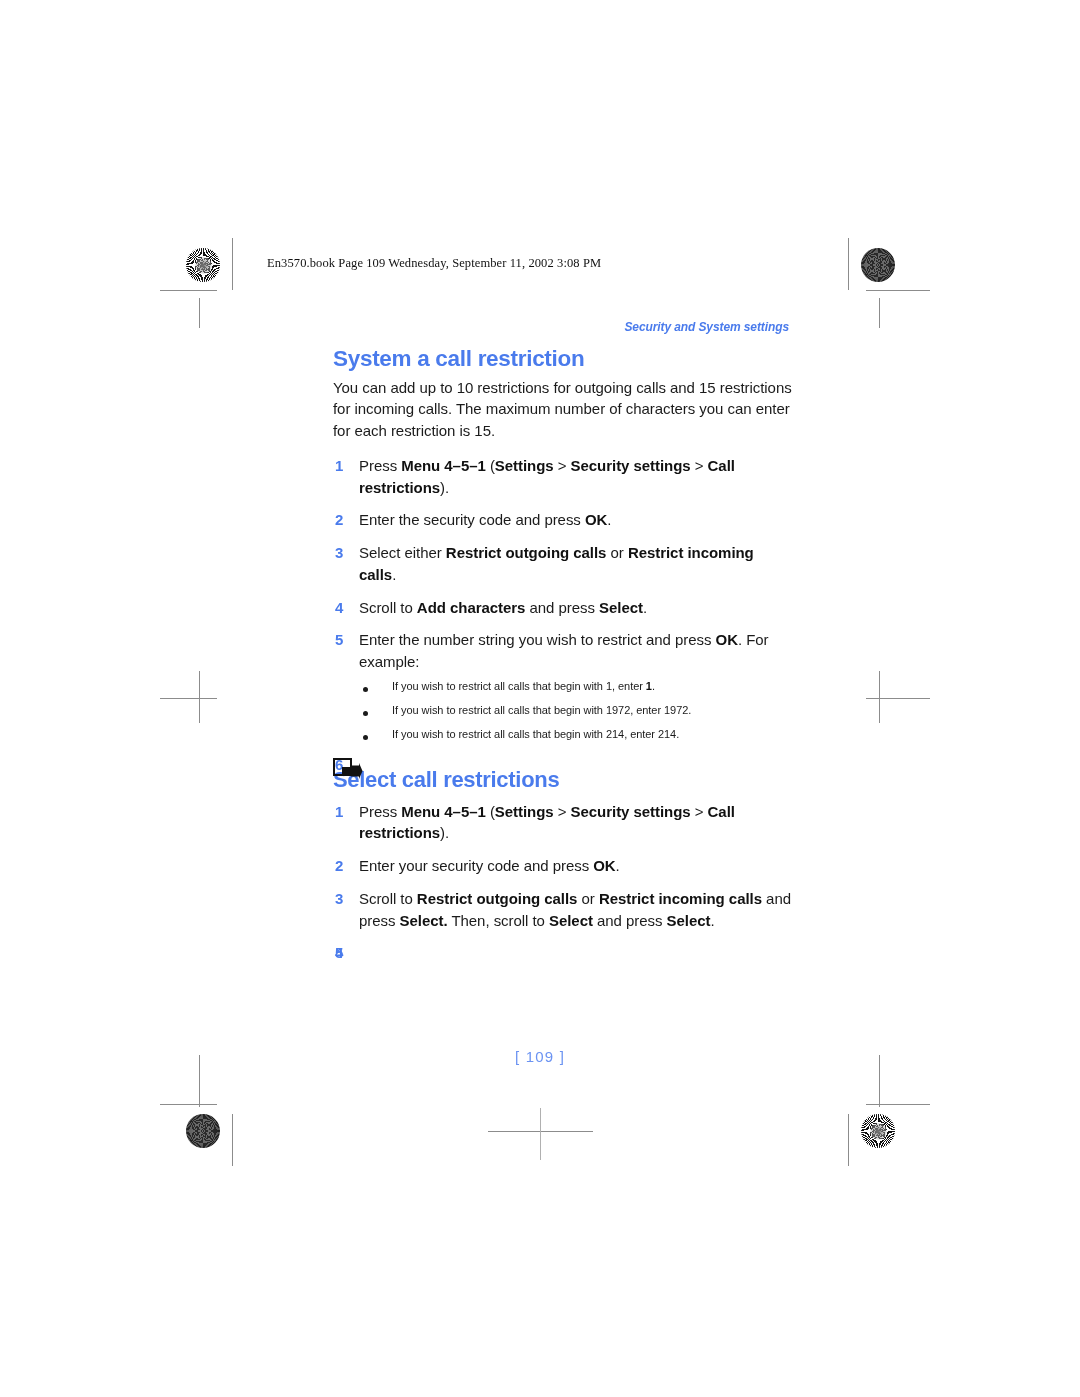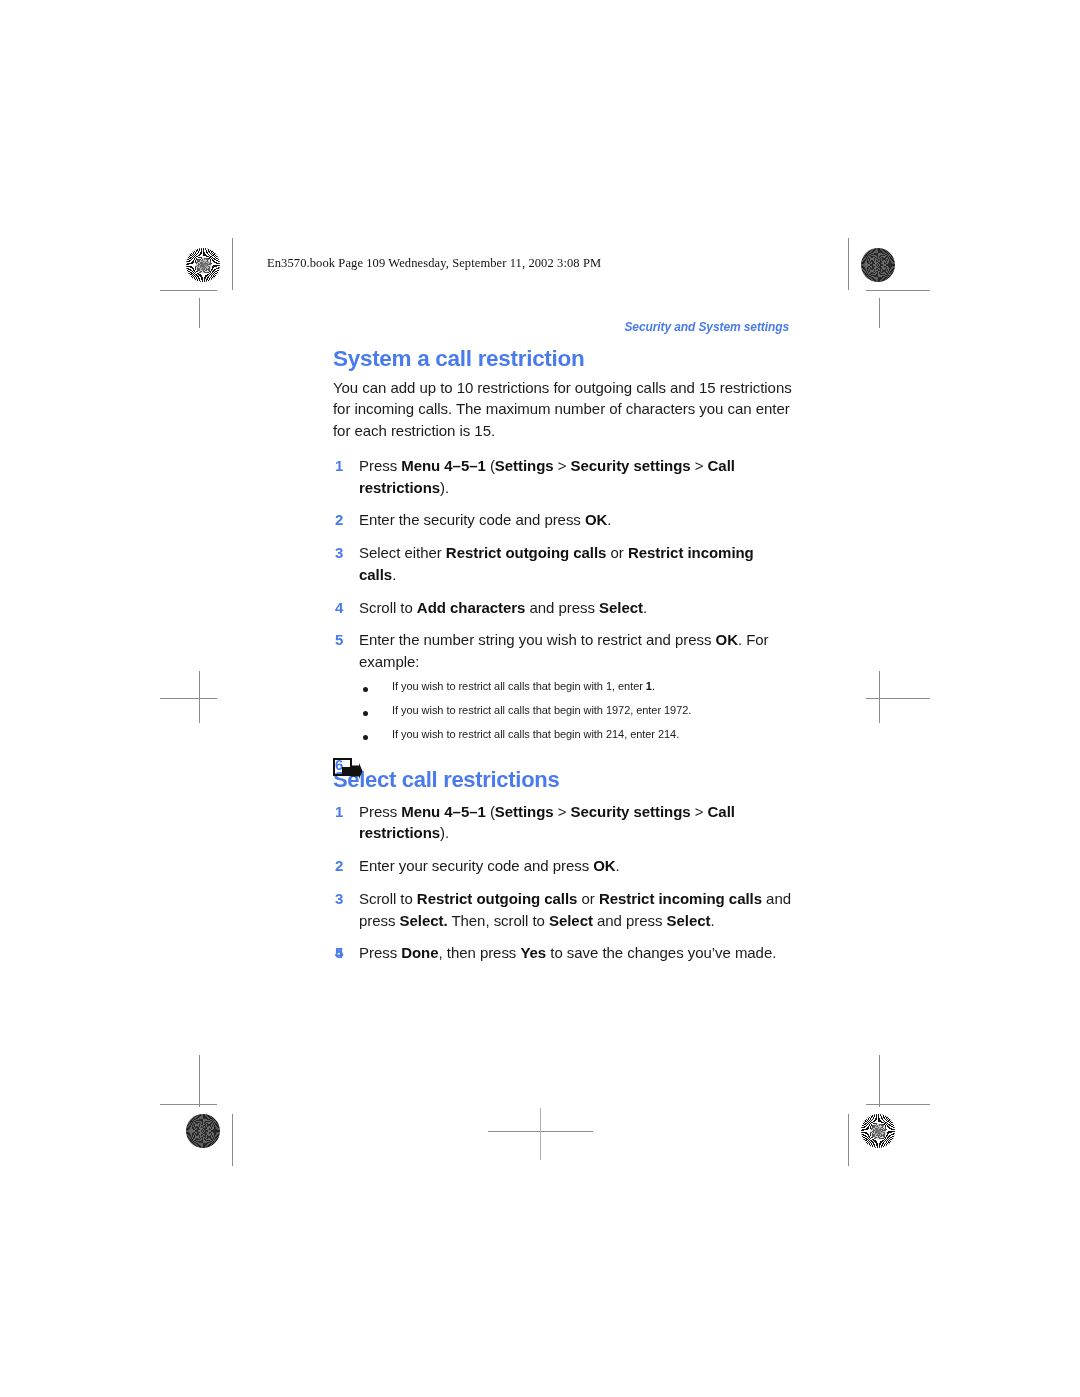--- a/index.html
+++ b/index.html
@@ -318,20 +318,20 @@
       </li>
       <li>
         <span class="num">3</span>
         <span>Scroll to <b>Restrict outgoing calls</b> or <b>Restrict incoming calls</b> and press <b>Select.</b> Then, scroll to <b>Select</b> and press <b>Select</b>.</span>
       </li>
       <li>
         <span class="num">4</span>
       </li>
       <li>
         <span class="num">5</span>
-        <span>Press <b>Done</b>, then press <b>Yes</b> to save the changes you’ve made.</span>
       </li>
     </ol>
 
   </div>
 
+  <div class="folio">[ 109 ]</div>
 
 </div>
 
 </body></html>

